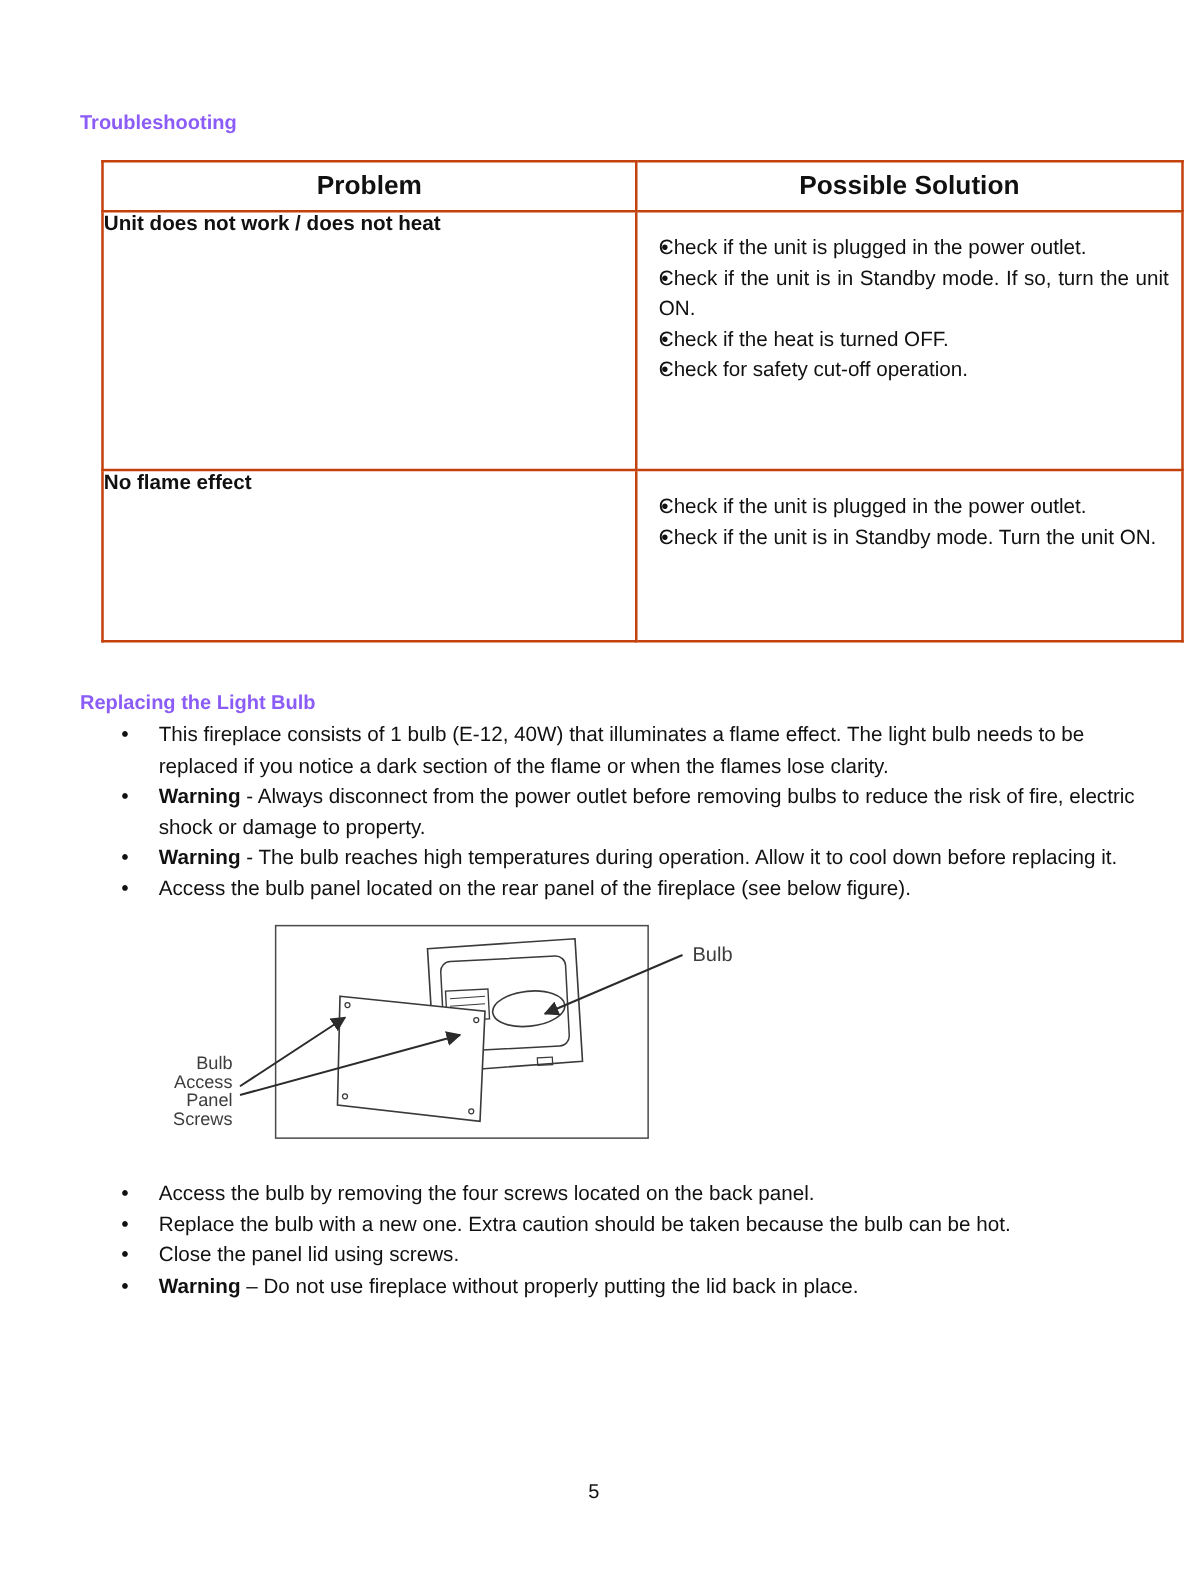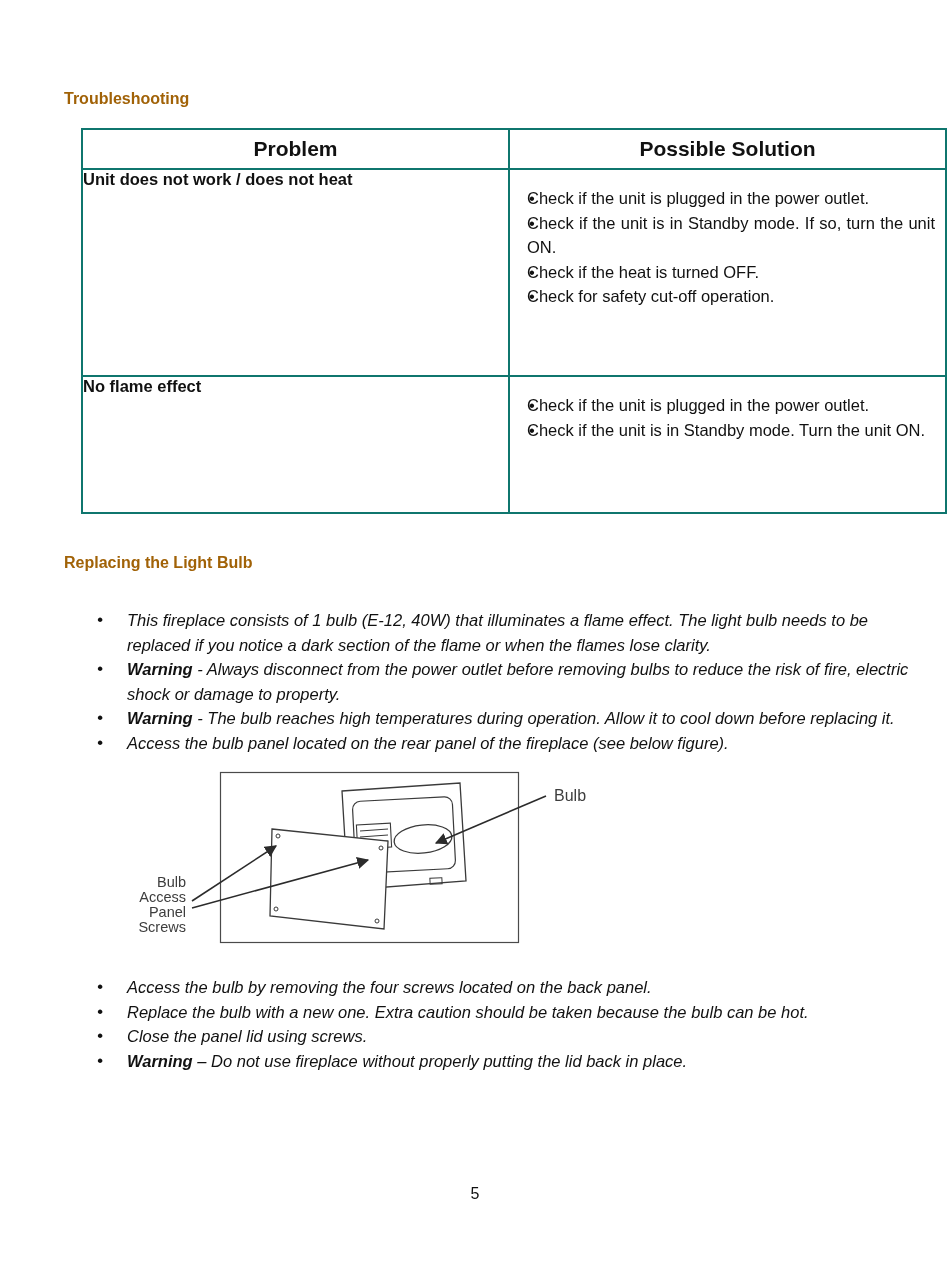--- a/index.html
+++ b/index.html
@@ -12,30 +12,30 @@
     font-family: "Liberation Sans", sans-serif;
     font-size: 16.5px;
     color: #111111;
     padding: 90px 15px 0 64px;
     overflow: hidden;
   }
   .section-heading {
     font-weight: bold;
     font-size: 16px;
     margin: 0;
-    color: #a16207;
+    color: #8b5cf6;
   }
   
   table.ts {
     border-collapse: collapse;
     table-layout: fixed;
     width: 864px;
     margin: 20px 0 0 17px;
   }
-  .ts th, .ts td { border: 2px solid #0f766e; }
+  .ts th, .ts td { border: 2px solid #c2410c; }
   .ts th {
     font-size: 21px;
     font-weight: bold;
     text-align: center;
     height: 40px;
     padding: 4px 0;
   }
   .ts td { vertical-align: top; padding: 0; }
   .problem-cell {
     font-weight: bold;
@@ -56,24 +56,23 @@
     content: "\2022";
     position: absolute;
     left: 19px;
     top: 0;
   }
   .row-tall  { height: 207px; }
   .row-short { height: 137px; }
   
   .body-list {
     list-style: none;
-    margin: 36px 0 0 0;
+    margin: 4px 0 0 0;
     padding: 0;
     width: 871px;
-    font-style: italic;
   }
   .body-list li {
     position: relative;
     padding-left: 63px;
     line-height: 24.5px;
   }
   .body-list li::before {
     content: "\2022";
     position: absolute;
     left: 33px;

